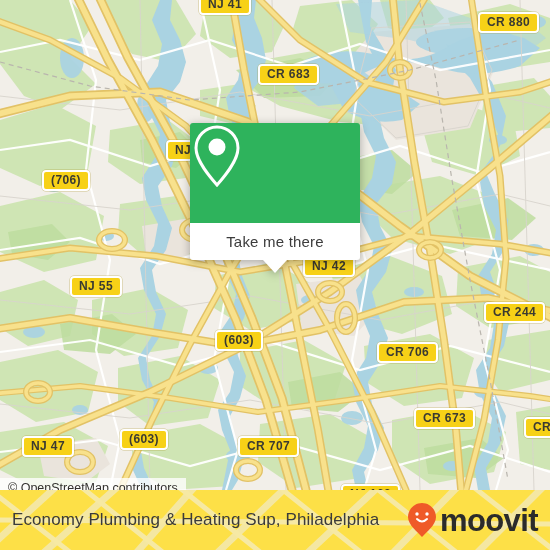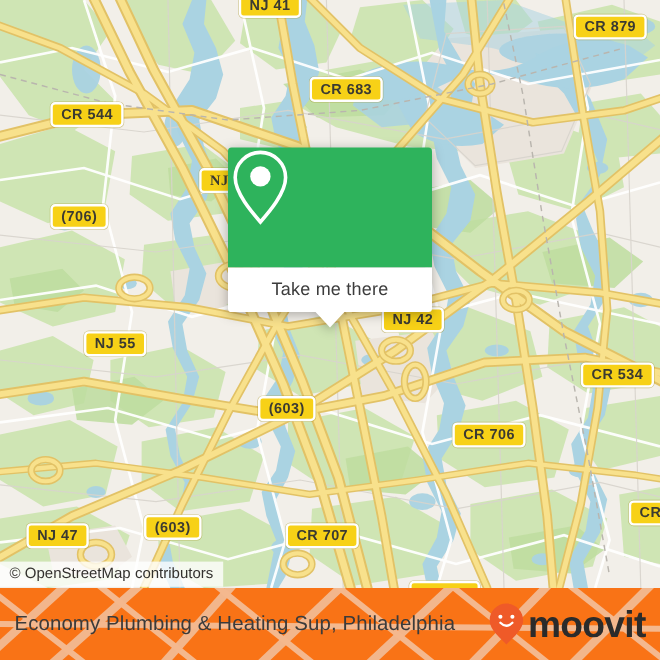--- a/index.html
+++ b/index.html
@@ -56,32 +56,32 @@
   .popup-tail{
     position:absolute;left:50%;top:137px;margin-left:-12px;
     width:0;height:0;
     border-left:12px solid transparent;
     border-right:12px solid transparent;
     border-top:13px solid #ffffff;
   }
 
   
   .attrib{
-    position:absolute;left:0;top:468px;
+    position:absolute;left:0;top:478px;
     background:rgba(255,255,255,.78);
     color:#33312e;font-size:12.5px;
     padding:3px 8px 4px 8px;
     z-index:50;white-space:nowrap;
     line-height:14px;
   }
 
   
   .footer{
     position:absolute;left:0;top:490px;width:550px;height:60px;
-    background:#f97316;overflow:hidden;
+    background:#fde047;overflow:hidden;
   }
   .footer-wm{position:absolute;left:0;top:0;opacity:.55;}
   .footer-title{
     position:absolute;left:12px;top:0;height:60px;
     display:flex;align-items:center;
     font-size:17px;color:#3b3b3b;letter-spacing:.1px;
     white-space:nowrap;
   }
   .brand{
     position:absolute;right:12px;top:0;height:60px;
@@ -268,31 +268,31 @@
         </g>
 
         <g stroke="#b9b5ae" stroke-width="1.2" fill="none" stroke-dasharray="5 4">
           <path d="M418 -6 L436 80 L452 180 L470 280 L490 380 L508 480"></path>
           <path d="M0 62 L90 86 L190 100 L300 92 L410 70 L520 40"></path>
         </g>
       </g>
     </svg>
 
     <div class="shield" style="left:199px;top:-6px;">NJ 41</div>
-    <div class="shield" style="left:478px;top:12px;">CR 879</div>
+    <div class="shield" style="left:478px;top:12px;">CR 880</div>
     <div class="shield" style="left:258px;top:64px;">CR 683</div>
-    <div class="shield" style="left:42px;top:85px;">CR 544</div>
-    <div class="shield" style="left:166px;top:140px;font-family:Liberation Serif, serif;">NJ</div>
+    <div class="shield" style="left:166px;top:140px;">NJ</div>
     <div class="shield" style="left:42px;top:170px;">(706)</div>
     <div class="shield" style="left:42px;top:276px;margin-left:28px;">NJ 55</div>
-    <div class="shield" style="left:318px;top:256px;">NJ 42</div>
-    <div class="shield" style="left:484px;top:302px;">CR 534</div>
+    <div class="shield" style="left:303px;top:256px;">NJ 42</div>
+    <div class="shield" style="left:484px;top:302px;">CR 244</div>
     <div class="shield" style="left:215px;top:330px;">(603)</div>
-    <div class="shield" style="left:377px;top:352px;">CR 706</div>
+    <div class="shield" style="left:377px;top:342px;">CR 706</div>
     <div class="shield" style="left:22px;top:418px;margin-top:18px;">NJ 47</div>
+    <div class="shield" style="left:414px;top:408px;">CR 673</div>
     <div class="shield" style="left:524px;top:417px;">CR 7</div>
     <div class="shield" style="left:120px;top:429px;">(603)</div>
     <div class="shield" style="left:238px;top:436px;text-align:right;">CR 707</div>
     <div class="shield" style="left:341px;top:484px;">NJ 168</div>
 
     <div class="popup">
       <div class="popup-head">
         <svg width="54" height="66" viewBox="0 0 54 66">
           <path d="M27 4 C15.4 4 6 13.4 6 25 C6 38 20 54 27 62 C34 54 48 38 48 25 C48 13.4 38.6 4 27 4 Z" fill="none" stroke="#ffffff" stroke-width="3"></path>
           <circle cx="27" cy="24" r="8.5" fill="#ffffff"></circle>

